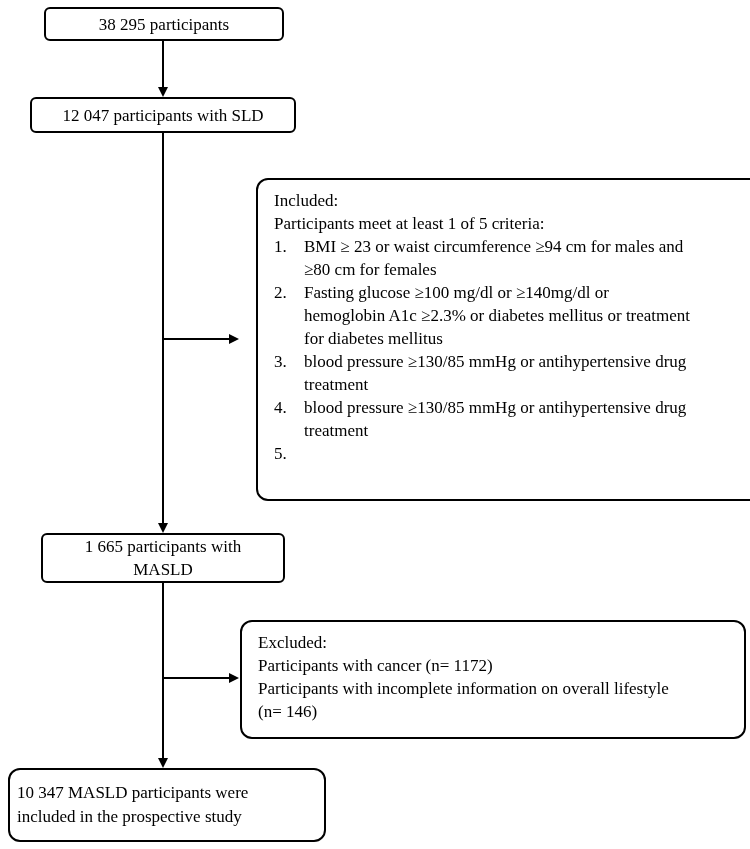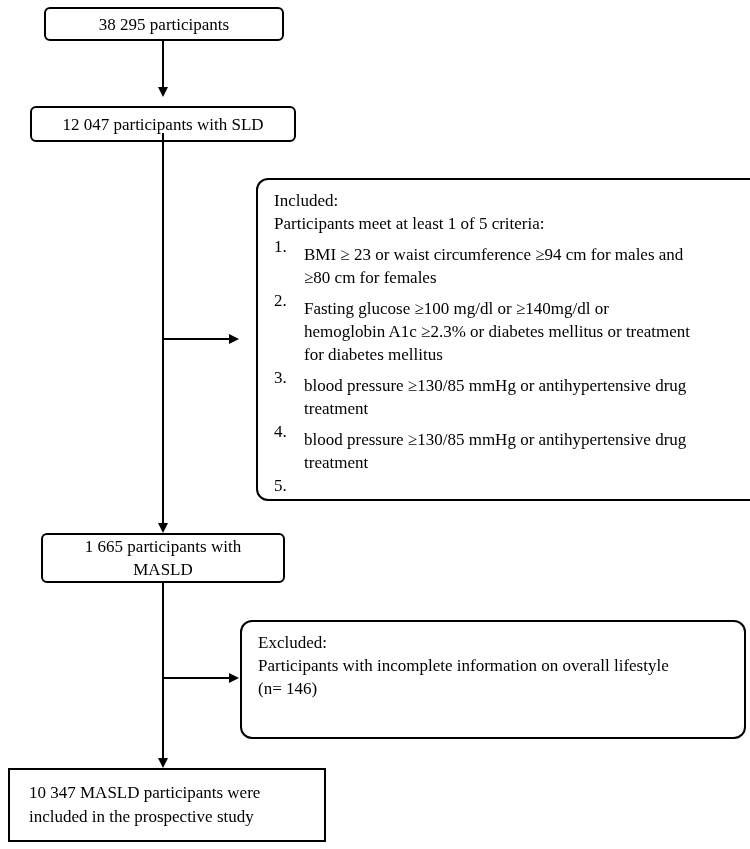--- a/index.html
+++ b/index.html
@@ -42,43 +42,43 @@
   .arrow-right {
     position:absolute; width:0; height:0;
     border-top:5px solid transparent;
     border-bottom:5px solid transparent;
     border-left:10px solid #000000;
   }
   .pre { white-space:pre-line; }
   .crit-list { margin-top:0; }
   .li { display:flex; }
   .li .num { width:30px; flex:0 0 30px; }
-  .li .txt { white-space:pre-line;margin-top:8px; }
+  .li .txt { white-space:pre-line; }
   .final-box {
     display:flex;
     flex-direction:column;
     justify-content:center;
-    padding-left:19px;
-    border-radius:0;
+    padding-left:7px;
+    border-radius:12px;
     line-height:24px;
   }
 </style>
 </head>
 <body>
 
 <div class="canvas">
 
   <div class="box flowbox" style="left:44px; top:7px; width:240px; height:34px;">
     <span>38 295 participants</span>
   </div>
 
   <div class="vline" style="left:162px; top:41px; height:48px;"></div>
   <div class="arrow-down" style="left:158px; top:87px;"></div>
 
-  <div class="box flowbox" style="left:30px; top:97px; width:266px; height:36px;margin-top:9px;">
+  <div class="box flowbox" style="left:30px; top:97px; width:266px; height:36px;">
     <span>12 047 participants with SLD</span>
   </div>
 
   <div class="vline" style="left:162px; top:133px; height:391px;"></div>
   <div class="arrow-down" style="left:158px; top:523px;"></div>
 
   <div class="hline" style="left:164px; top:338px; width:66px;"></div>
   <div class="arrow-right" style="left:229px; top:334px;"></div>
 
   <div class="box sidebox" style="left:256px; top:178px; width:506px; height:323px;">
@@ -118,20 +118,21 @@
   </div>
 
   <div class="vline" style="left:162px; top:583px; height:176px;"></div>
   <div class="arrow-down" style="left:158px; top:758px;"></div>
 
   <div class="hline" style="left:164px; top:677px; width:66px;"></div>
   <div class="arrow-right" style="left:229px; top:673px;"></div>
 
   <div class="box sidebox" style="left:240px; top:620px; width:506px; height:119px;">
     <div>Excluded:</div>
+    <div class="pre">Participants with cancer (n= 1172)</div>
     <div class="pre" style="max-width:452px;">Participants with incomplete information on overall lifestyle
 (n= 146)</div>
   </div>
 
   <div class="box final-box" style="left:8px; top:768px; width:318px; height:74px;">
     <span class="pre">10 347 MASLD participants were
 included in the prospective study</span>
   </div>
 
 </div>

